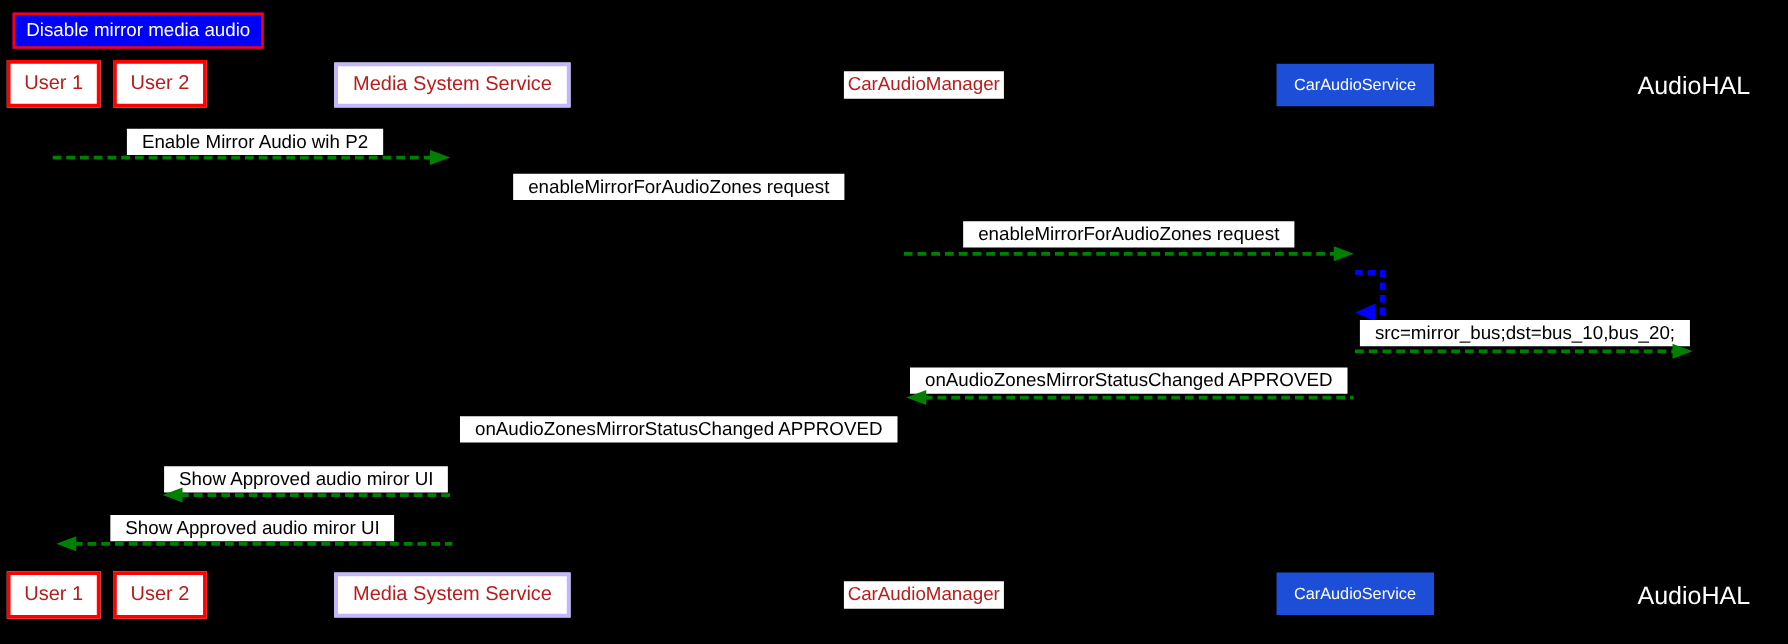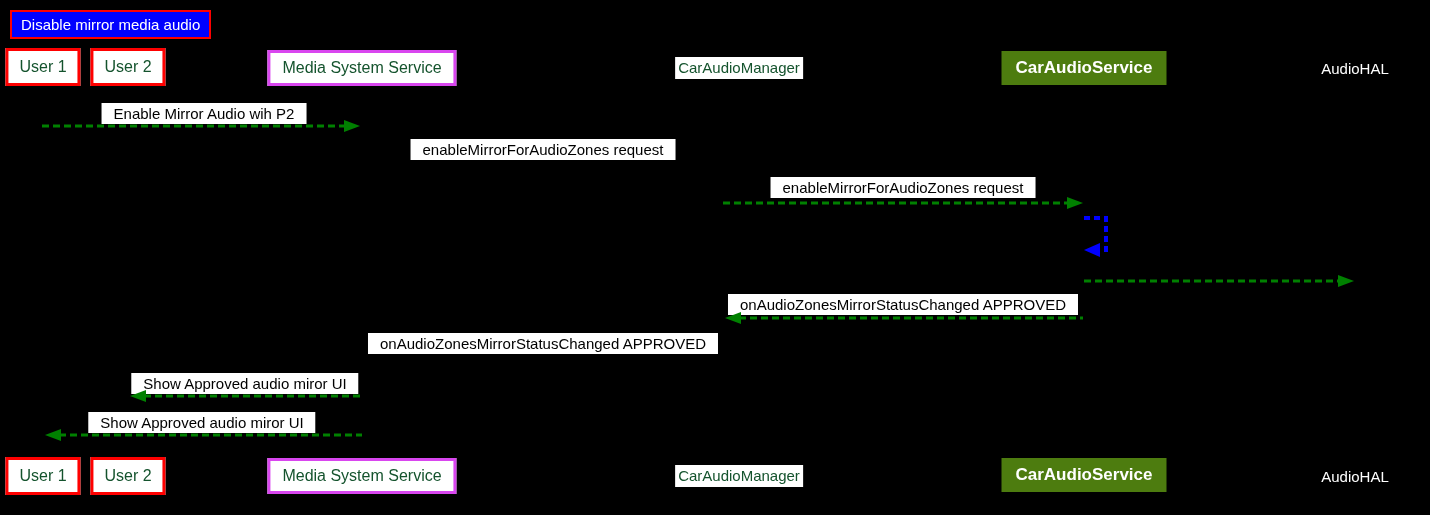--- a/index.html
+++ b/index.html
@@ -12,29 +12,29 @@
   }
   .diagram-title{
     position:absolute;left:10px;top:10px;
     background:#0000ff;color:#fff;
     border:2px solid #ff0000;
     font-size:15px;line-height:19px;
     padding:3px 9px;white-space:nowrap;
   }
   .participant{
     position:absolute;transform:translateX(-50%);
-    background:#fff;color:#14532d;
+    background:#fff;color:#b91c1c;
     font-size:16px;line-height:20px;
     white-space:nowrap;text-align:center;
   }
   .p-actor{border:3px solid #ff0000;padding:6px 11px;}
-  .p-service{border:3px solid #d946ef;padding:5px 12px;}
+  .p-service{border:3px solid #c4b5fd;padding:5px 12px;}
   .p-plain{border:none;padding:1px 3px;font-size:15px;margin-left:16px;}
-  .p-blue{border:none;background:#4d7c0f;color:#fff;padding:7px 14px;font-size:17px;font-weight:bold;}
-  .p-bare{border:none;background:transparent;color:#fff;padding:1px 0;font-size:15px;}
+  .p-blue{border:none;background:#1d4ed8;color:#fff;padding:7px 14px;font-size:13px;}
+  .p-bare{border:none;background:transparent;color:#fff;padding:1px 0;font-size:20px;}
   .msg-label{
     position:absolute;transform:translateX(-50%);
     background:#fff;color:#000;
     font-size:15px;line-height:19px;
     padding:1px 12px;white-space:nowrap;
   }
   .msg-label.no-center{transform:none;}
   .arrow{position:absolute;}
 </style>
 </head>
@@ -63,20 +63,21 @@
   <svg class="arrow" style="left:723px;top:196px;" width="360" height="14">
     <line x1="0" y1="7" x2="346" y2="7" stroke="#008000" stroke-width="3" stroke-dasharray="7,4"></line>
     <polygon points="344,1 360,7 344,13" fill="#008000"></polygon>
   </svg>
 
   <svg class="arrow" style="left:1083px;top:215px;" width="28" height="44">
     <polyline points="1,3 23,3 23,35 16,35" fill="none" stroke="#0000ff" stroke-width="4" stroke-dasharray="6,4"></polyline>
     <polygon points="17,28 1,35 17,42" fill="#0000ff"></polygon>
   </svg>
 
+  <div class="msg-label" style="left:1220px;top:256px;">src=mirror_bus;dst=bus_10,bus_20;</div>
   <svg class="arrow" style="left:1084px;top:274px;" width="270" height="14">
     <line x1="0" y1="7" x2="256" y2="7" stroke="#008000" stroke-width="3" stroke-dasharray="7,4"></line>
     <polygon points="254,1 270,7 254,13" fill="#008000"></polygon>
   </svg>
 
   <div class="msg-label" style="left:903px;top:294px;">onAudioZonesMirrorStatusChanged APPROVED</div>
   <svg class="arrow" style="left:725px;top:311px;" width="358" height="14">
     <line x1="14" y1="7" x2="358" y2="7" stroke="#008000" stroke-width="3" stroke-dasharray="7,4"></line>
     <polygon points="16,1 0,7 16,13" fill="#008000"></polygon>
   </svg>

